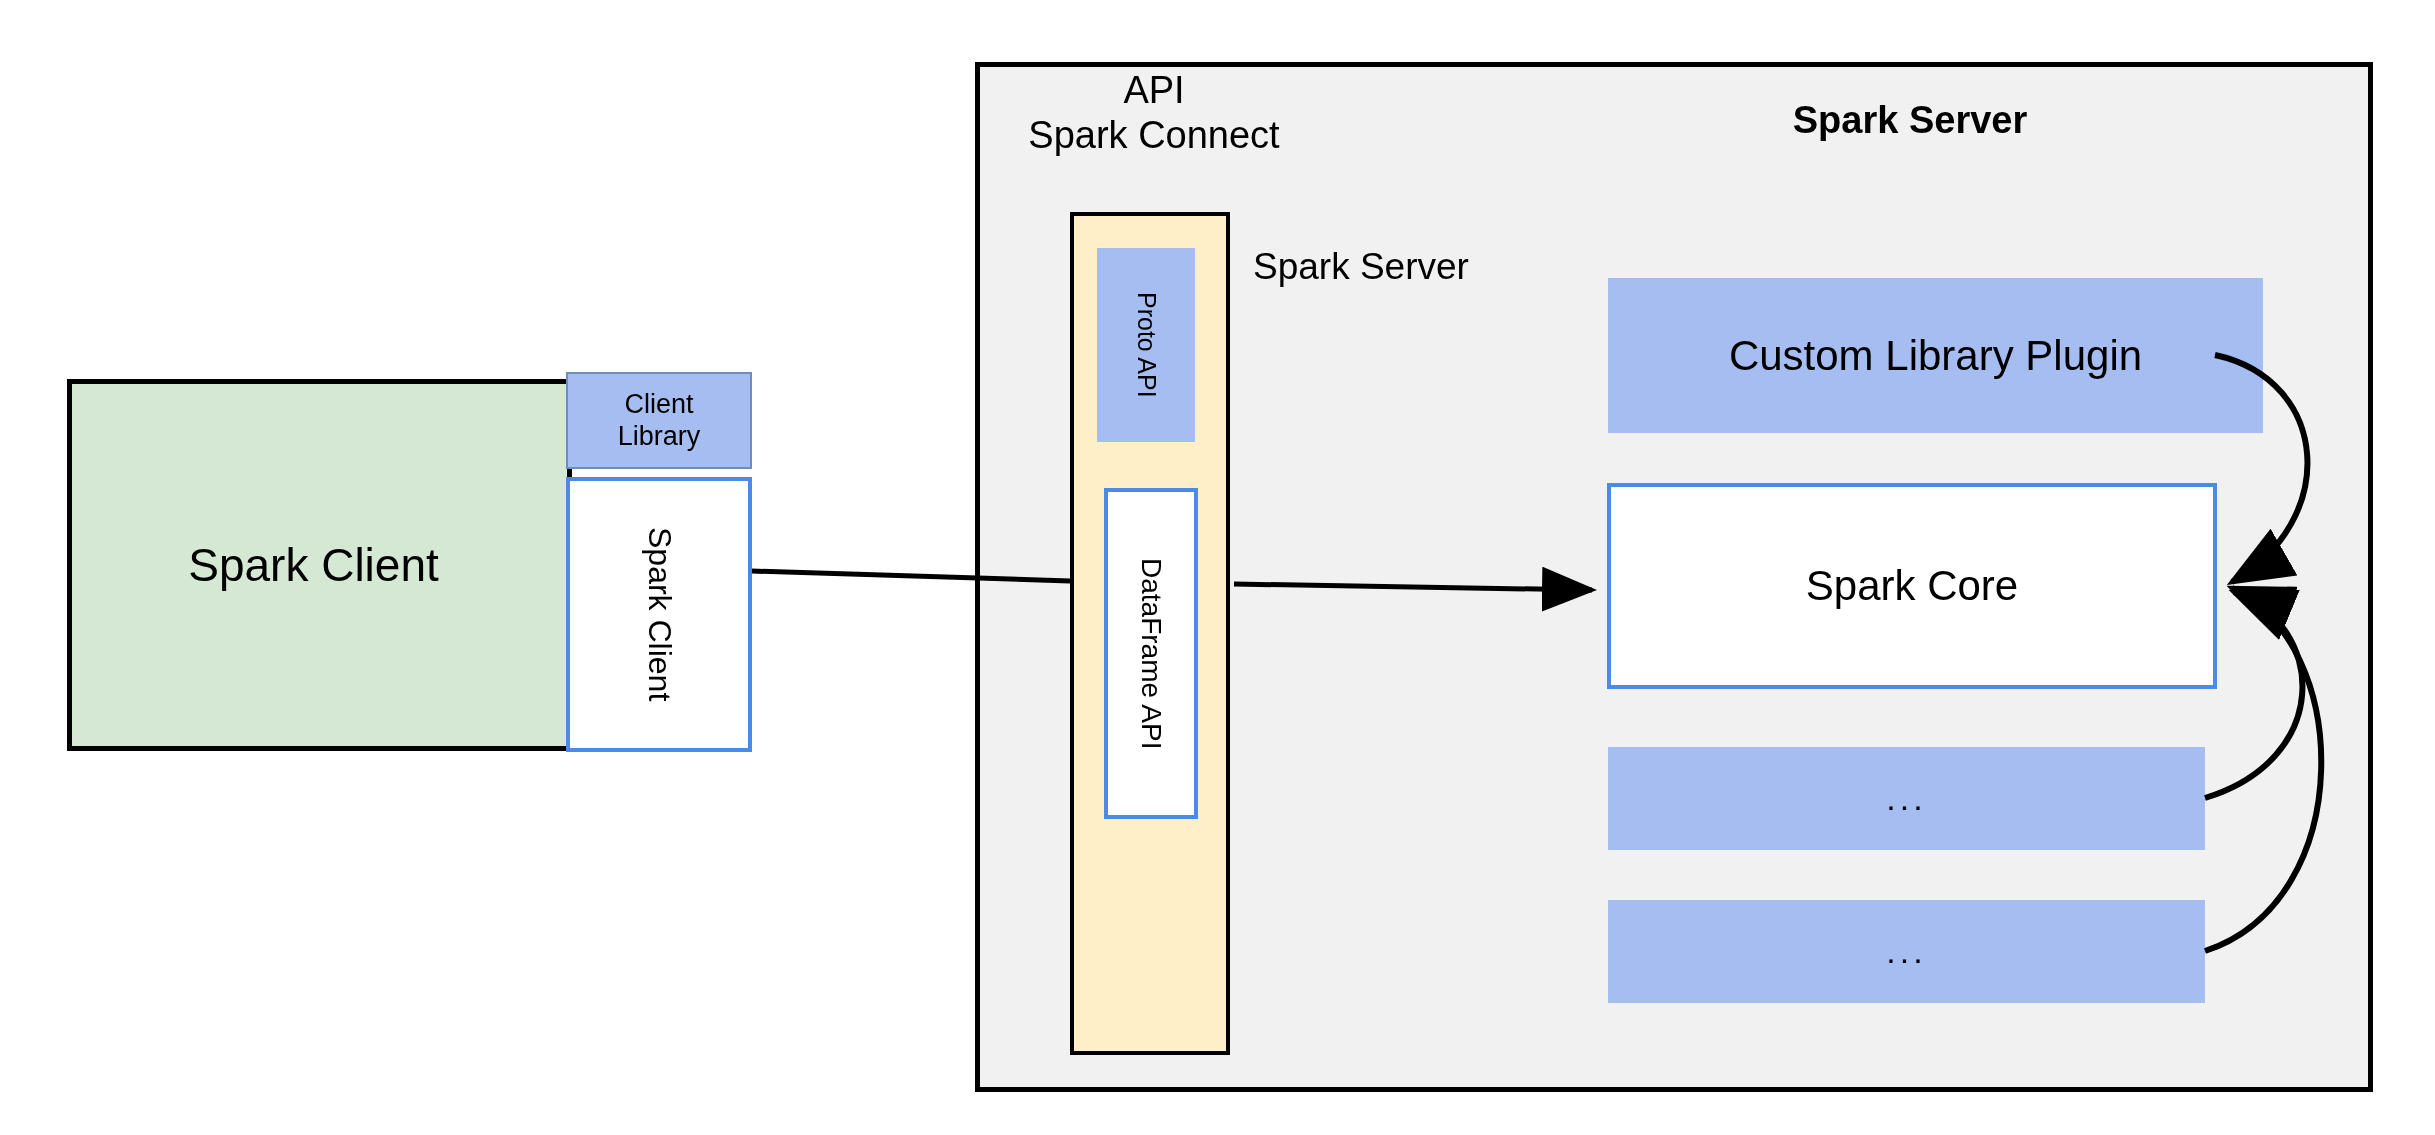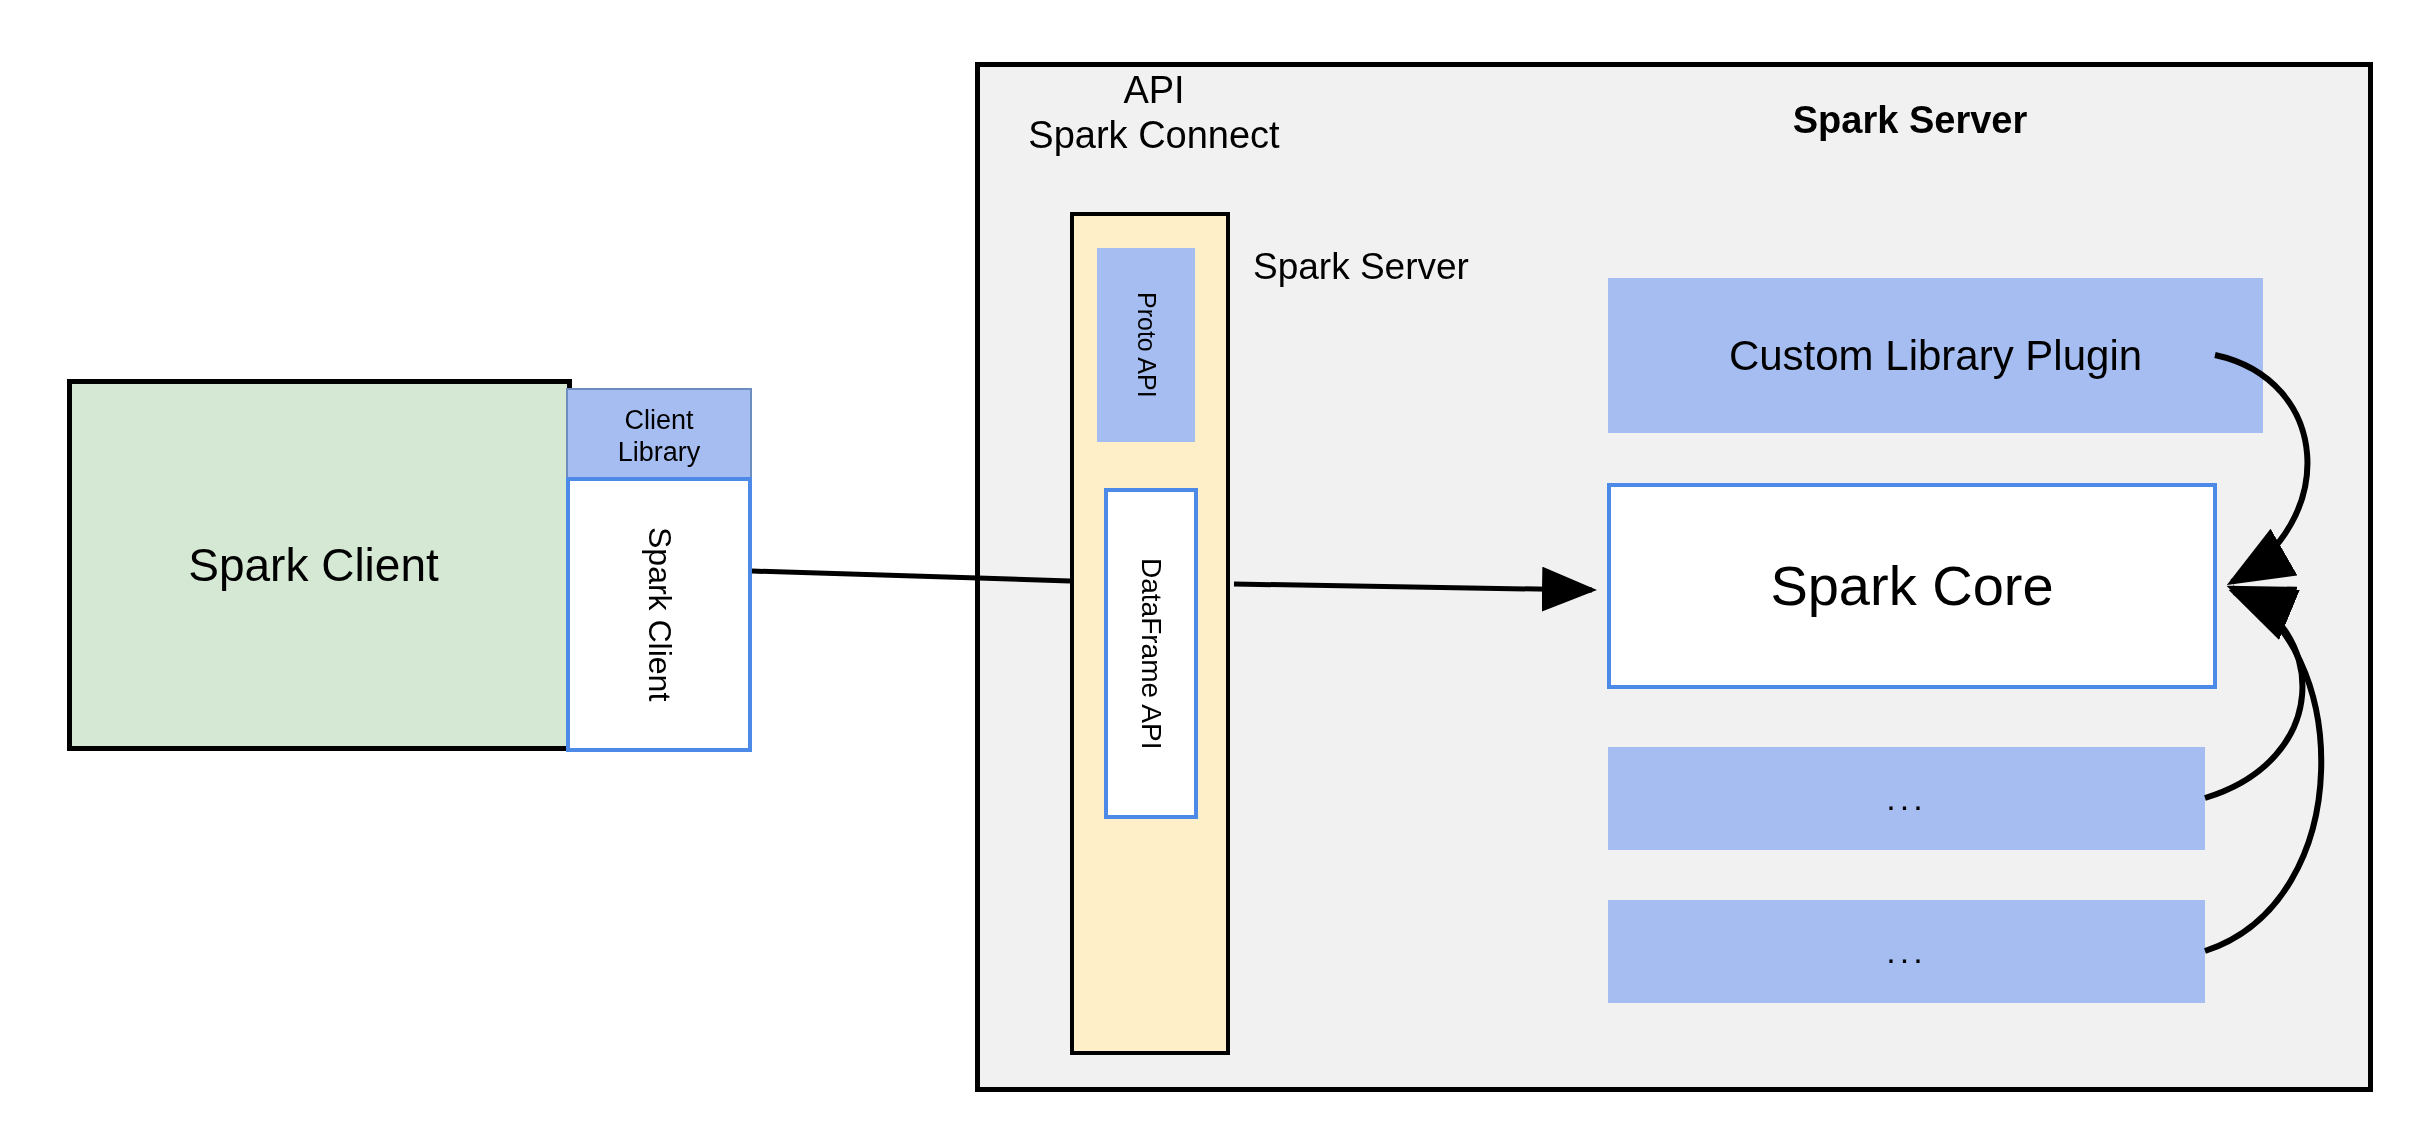--- a/index.html
+++ b/index.html
@@ -38,21 +38,21 @@
     left: 67px; top: 379px;
     width: 505px; height: 372px;
     background: #d5e8d4;
     border: 5px solid #000000;
     font-size: 46px;
     z-index: 2;
   }
   #app-box .label { transform: translateX(-6px); }
 
   #client-package-box {
-    left: 566px; top: 388px;
+    left: 566px; top: 372px;
     width: 186px; height: 97px;
     background: #a5bdf0;
     border: 2px solid #6c8ebf;
     font-size: 27px;
     z-index: 3;
   }
 
   #spark-client-box {
     left: 566px; top: 477px;
     width: 186px; height: 275px;
@@ -147,21 +147,21 @@
     background: #a5bdf0;
     font-size: 42px;
     z-index: 4;
   }
 
   #spark-core-box {
     left: 1607px; top: 483px;
     width: 610px; height: 206px;
     background: #ffffff;
     border: 4px solid #4d8ae8;
-    font-size: 56px;
+    font-size: 42px;
     z-index: 4;
   }
 
   #ellipsis-box-1 {
     left: 1608px; top: 747px;
     width: 597px; height: 103px;
     background: #a5bdf0;
     font-size: 34px;
     letter-spacing: 4px;
     z-index: 4;

